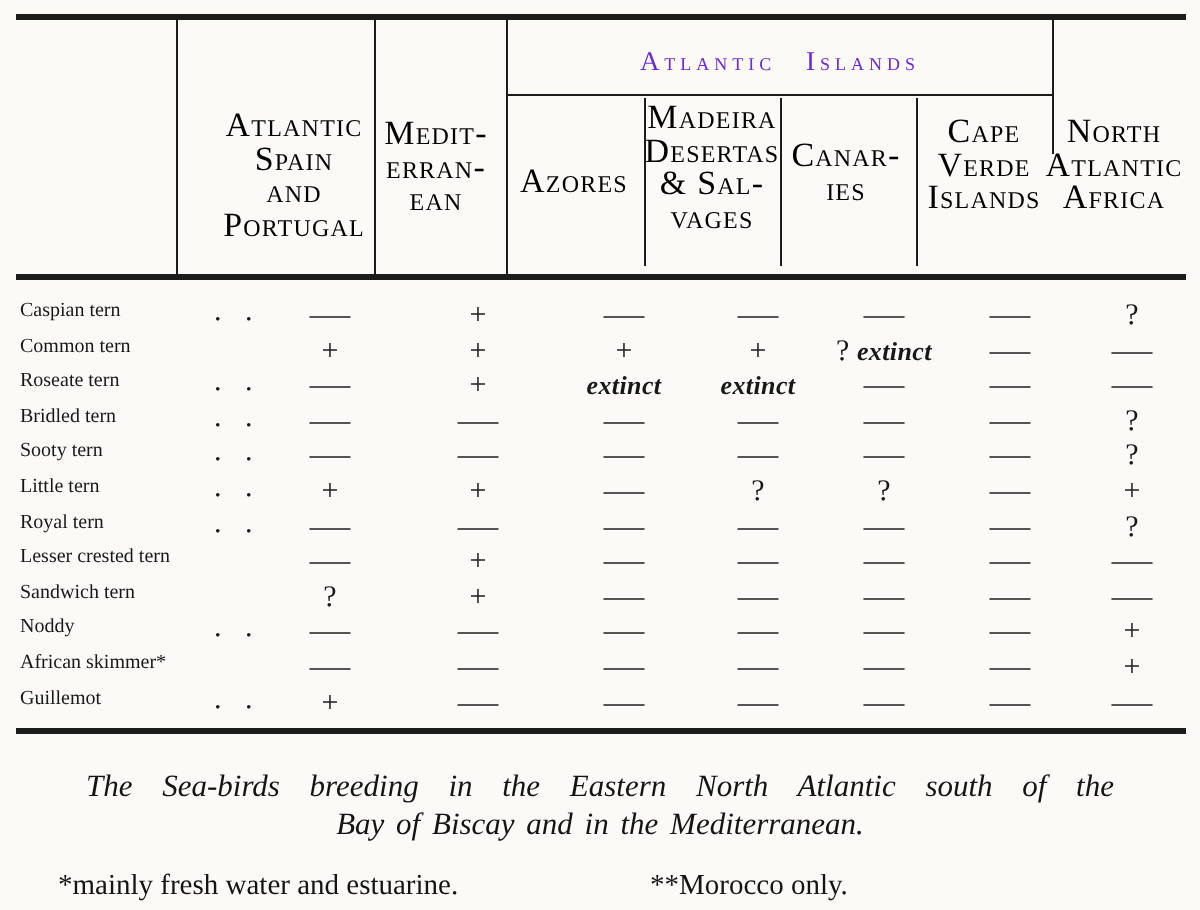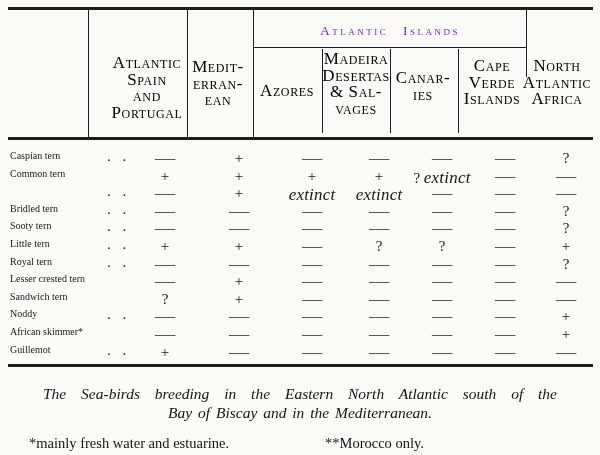--- a/index.html
+++ b/index.html
@@ -32,21 +32,21 @@
     letter-spacing:2.5px;
     word-spacing:9px;
     color:#6d28d9;
     white-space:nowrap;
   }
   .brow{position:absolute;left:0;width:600px;height:18px;}
   .rlabel{position:absolute;left:10px;top:0;font-size:10px;white-space:nowrap;}
   .dots{position:absolute;left:107px;top:-2px;font-size:15px;letter-spacing:4px;}
   .val{position:absolute;top:0;transform:translateX(-50%);font-size:15px;white-space:nowrap;}
   .val.dash{transform:translateX(-50%) scaleX(1.35);}
-  .extinct{font-size:17px;font-style:italic;letter-spacing:0.2px;}
+  .extinct{font-size:13px;font-style:italic;letter-spacing:0.2px;font-weight:bold;}
   .caption{
     position:absolute;left:43px;top:384px;width:514px;
     font-style:italic;font-size:15.5px;line-height:19px;
     word-spacing:2px;color:#141414;
   }
   .caption .l1{text-align:justify;text-align-last:justify;}
   .caption .l2{text-align:center;}
   .footnote{position:absolute;top:435px;font-size:14.5px;white-space:nowrap;color:#141414;}
 </style>
 </head>
@@ -105,20 +105,21 @@
         <span class="rlabel">Common tern</span>
         <span class="val" style="left: 165px;">+</span>
         <span class="val" style="left: 239px;">+</span>
         <span class="val" style="left: 312px;">+</span>
         <span class="val" style="left: 379px;">+</span>
         <span class="val" style="left: 442px;">?&nbsp;<span class="extinct">extinct</span></span>
         <span class="val dash" style="left: 505px;">—</span>
         <span class="val dash" style="left: 566px;">—</span>
       </div>
       <div class="brow" style="top: 185.2px;">
+        <span class="rlabel">Roseate tern</span>
         <span class="dots">. .</span>
         <span class="val dash" style="left: 165px;">—</span>
         <span class="val" style="left: 239px;">+</span>
         <span class="val" style="left: 312px;"><span class="extinct">extinct</span></span>
         <span class="val" style="left: 379px;"><span class="extinct">extinct</span></span>
         <span class="val dash" style="left: 442px;">—</span>
         <span class="val dash" style="left: 505px;">—</span>
         <span class="val dash" style="left: 566px;">—</span>
       </div>
       <div class="brow" style="top: 202.8px;">

